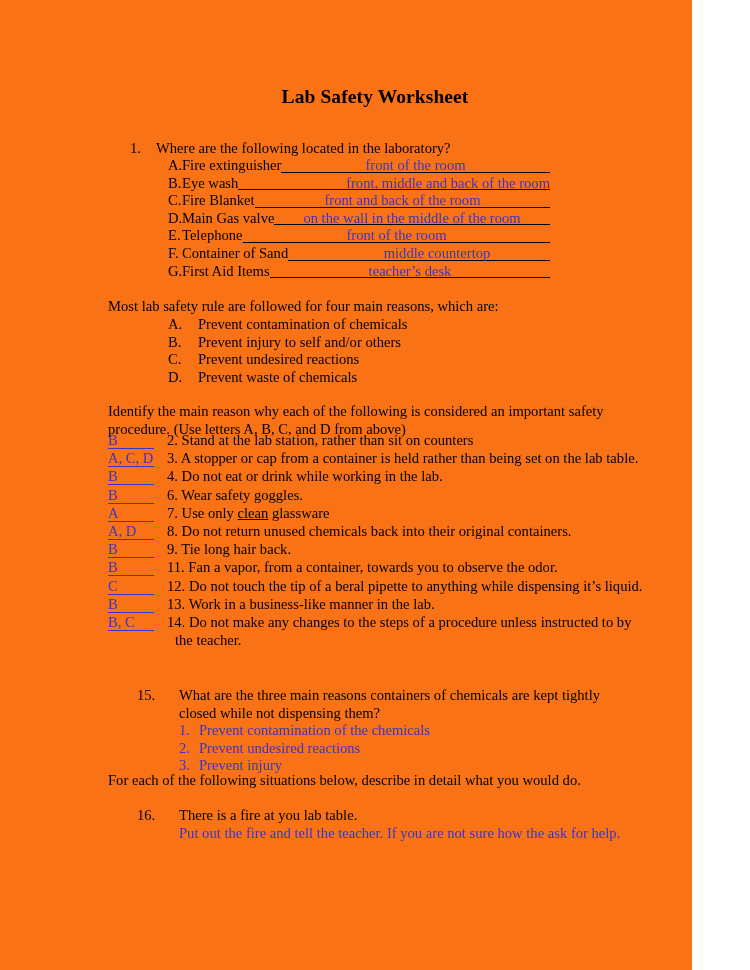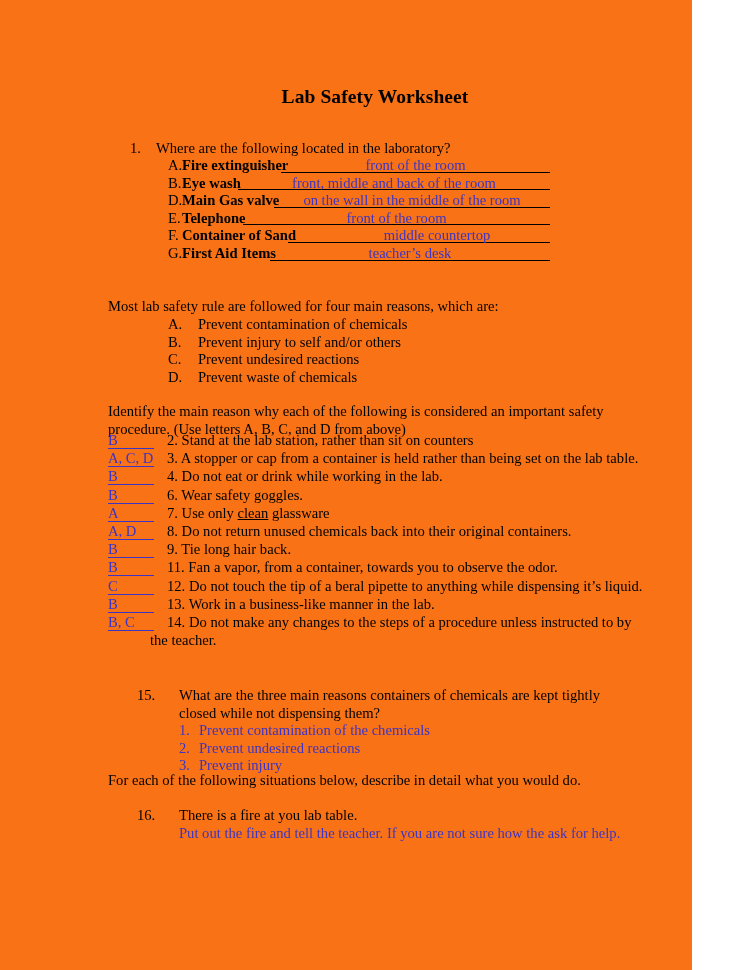--- a/index.html
+++ b/index.html
@@ -56,21 +56,21 @@
     line-height: 17.6px;
     font-size: 14.6px;
     white-space: nowrap;
   }
   .q1-row .letter {
     display: inline-block;
     width: 52px;
     padding-left: 38px;
     box-sizing: border-box;
   }
-  .q1-row .label { display: inline-block; font-weight: bold; }
+  .q1-row .label { display: inline-block; }
 
   
   .fill {
     position: absolute;
     left: 0;
     right: 0;
     bottom: 2px;
     border-bottom: 1.1px solid #000000;
   }
   .q1-answer-wrap {
@@ -128,21 +128,21 @@
     vertical-align: baseline;
     white-space: nowrap;
   }
   .item-text {
     display: inline;
     margin-left: 13px;
     white-space: nowrap;
   }
   .item-cont {
     display: block;
-    margin-left: 42px;
+    margin-left: 67px;
     white-space: nowrap;
   }
   .u-black { text-decoration: underline; }
 
   
   .q15 {
     position: absolute;
     top: 687px;
     left: 137px;
     width: 580px;
@@ -210,21 +210,22 @@
 <div class="page">
 
   <div class="title">Lab Safety Worksheet</div>
 
   <div class="q1-block">
     <div class="q1-head">
       <span class="num">1.</span><span>Where are the following located in the laboratory?</span>
     </div>
     <div id="q1-rows">
         <div class="q1-row"><span class="letter">A.</span><span class="label">Fire extinguisher</span><span class="fill" style="left: 151px; width: 269px; right: auto;"></span><span class="q1-answer-wrap" style="left: 151px; width: 269px; text-align: center;"><span class="ans-blue">front of the room</span></span></div>
-        <div class="q1-row"><span class="letter">B.</span><span class="label">Eye wash</span><span class="fill" style="left: 108px; width: 312px; right: auto;"></span><span class="q1-answer-wrap" style="left: 108px; width: 312px; text-align: center; text-decoration: underline;"><span class="ans-blue">front, middle and back of the room</span></span></div>
+        <div class="q1-row"><span class="letter">B.</span><span class="label">Eye wash</span><span class="fill" style="left: 108px; width: 312px; right: auto;"></span><span class="q1-answer-wrap" style="left: 108px; width: 312px; text-align: right; text-decoration: underline;"><span class="ans-blue">front, middle and back of the room</span></span></div>
+        <div class="q1-row"><span class="letter">C.</span><span class="label">Fire Blanket</span><span class="fill" style="left: 125px; width: 295px; right: auto;"></span><span class="q1-answer-wrap" style="left: 125px; width: 295px; text-align: center;"><span class="ans-blue">front and back of the room</span></span></div>
         <div class="q1-row"><span class="letter">D.</span><span class="label">Main Gas valve</span><span class="fill" style="left: 144px; width: 276px; right: auto;"></span><span class="q1-answer-wrap" style="left: 144px; width: 276px; text-align: center;"><span class="ans-blue">on the wall in the middle of the room</span></span></div>
         <div class="q1-row"><span class="letter">E.</span><span class="label">Telephone</span><span class="fill" style="left: 113px; width: 307px; right: auto;"></span><span class="q1-answer-wrap" style="left: 113px; width: 307px; text-align: center;"><span class="ans-blue">front of the room</span></span></div>
         <div class="q1-row"><span class="letter">F.</span><span class="label">Container of Sand</span><span class="fill" style="left: 158px; width: 262px; right: auto;"></span><span class="q1-answer-wrap" style="left: 158px; width: 262px; text-align: center; padding-left: 18px;"><span class="ans-blue">middle countertop</span></span></div>
         <div class="q1-row"><span class="letter">G.</span><span class="label">First Aid Items</span><span class="fill" style="left: 140px; width: 280px; right: auto;"></span><span class="q1-answer-wrap" style="left: 140px; width: 280px; text-align: center;"><span class="ans-blue">teacher’s desk</span></span></div>
       </div>
   </div>
 
   <div class="reasons">
     <div class="lead">Most lab safety rule are followed for four main reasons, which are:</div>
     <div id="reason-rows">

